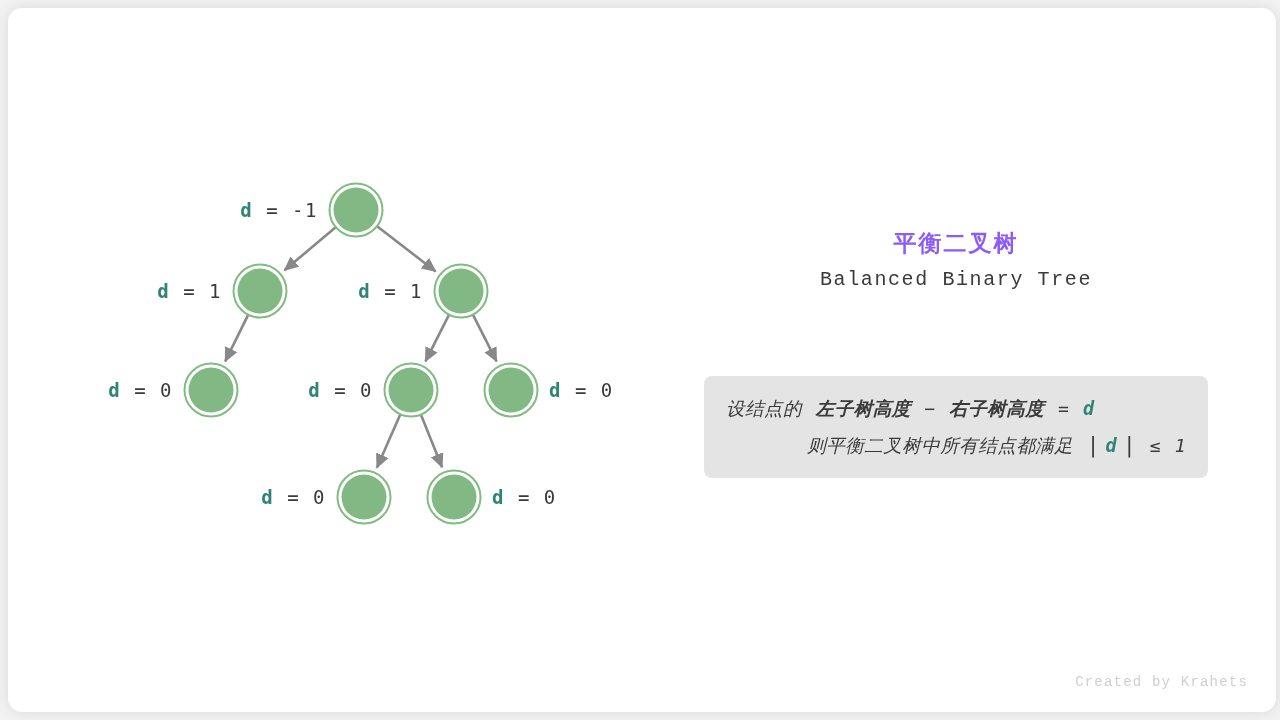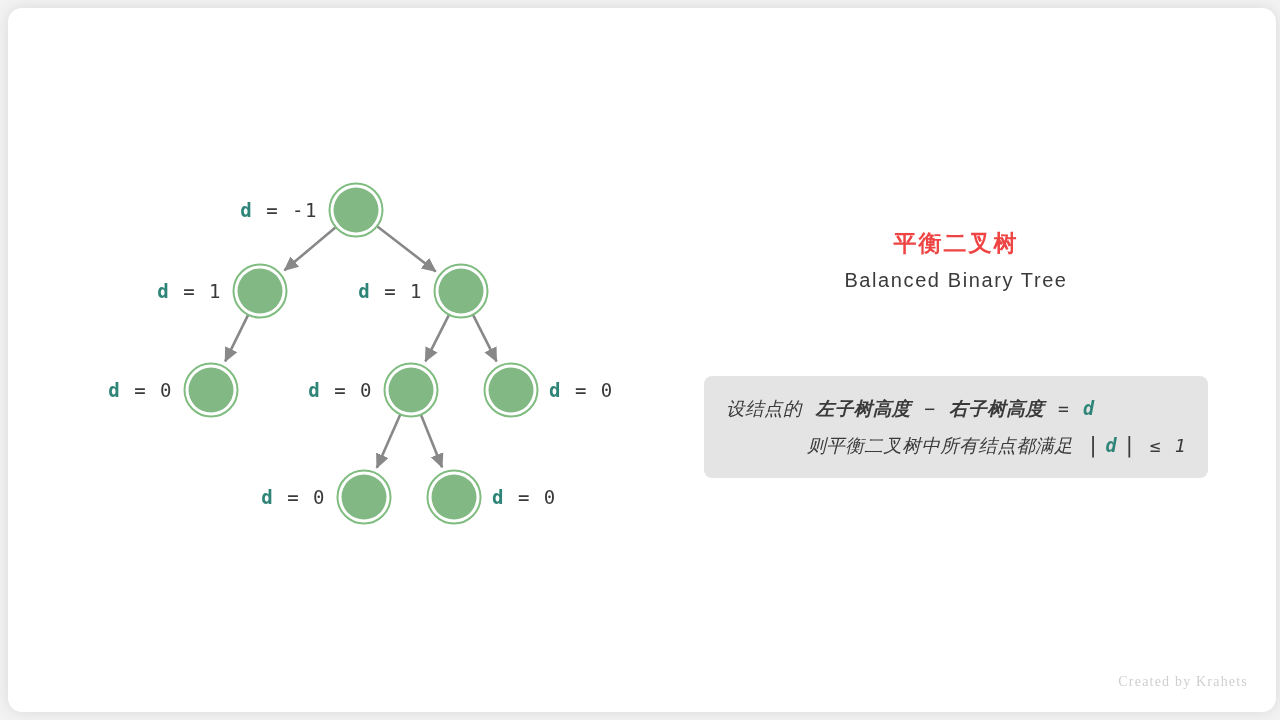--- a/index.html
+++ b/index.html
@@ -40,30 +40,30 @@
     font-weight: bold;
   }
   #right-panel {
     position: absolute;
     left: 688px;
     top: 220px;
     width: 520px;
     text-align: center;
   }
   #title-cn {
-    color: #ef4444;
+    color: #8b5cf6;
     font-size: 23px;
     font-weight: bold;
     letter-spacing: 2px;
     line-height: 30px;
     margin: 0;
   }
   #title-en {
     color: #3a3a3a;
-    font-family: Liberation Sans, sans-serif;
+    font-family: Liberation Mono, monospace;
     font-size: 20px;
     letter-spacing: 1.6px;
     line-height: 32px;
     margin: 6px 0 0 0;
   }
   #info-box {
     position: absolute;
     left: 696px;
     top: 368px;
     width: 504px;
@@ -96,21 +96,21 @@
   .bar {
     color: #3a3a3a;
     font-family: "DejaVu Sans Mono", "Liberation Mono", monospace;
     font-size: 21px;
   }
   #watermark {
     position: absolute;
     right: 28px;
     bottom: 22px;
     color: #cfcfcf;
-    font-family: Liberation Serif, serif;
+    font-family: Liberation Mono, monospace;
     font-size: 14px;
     letter-spacing: 1.2px;
   }
   .sp { display: inline-block; width: 8px; }
 </style>
 </head>
 <body>
 
 <div id="card">
 

